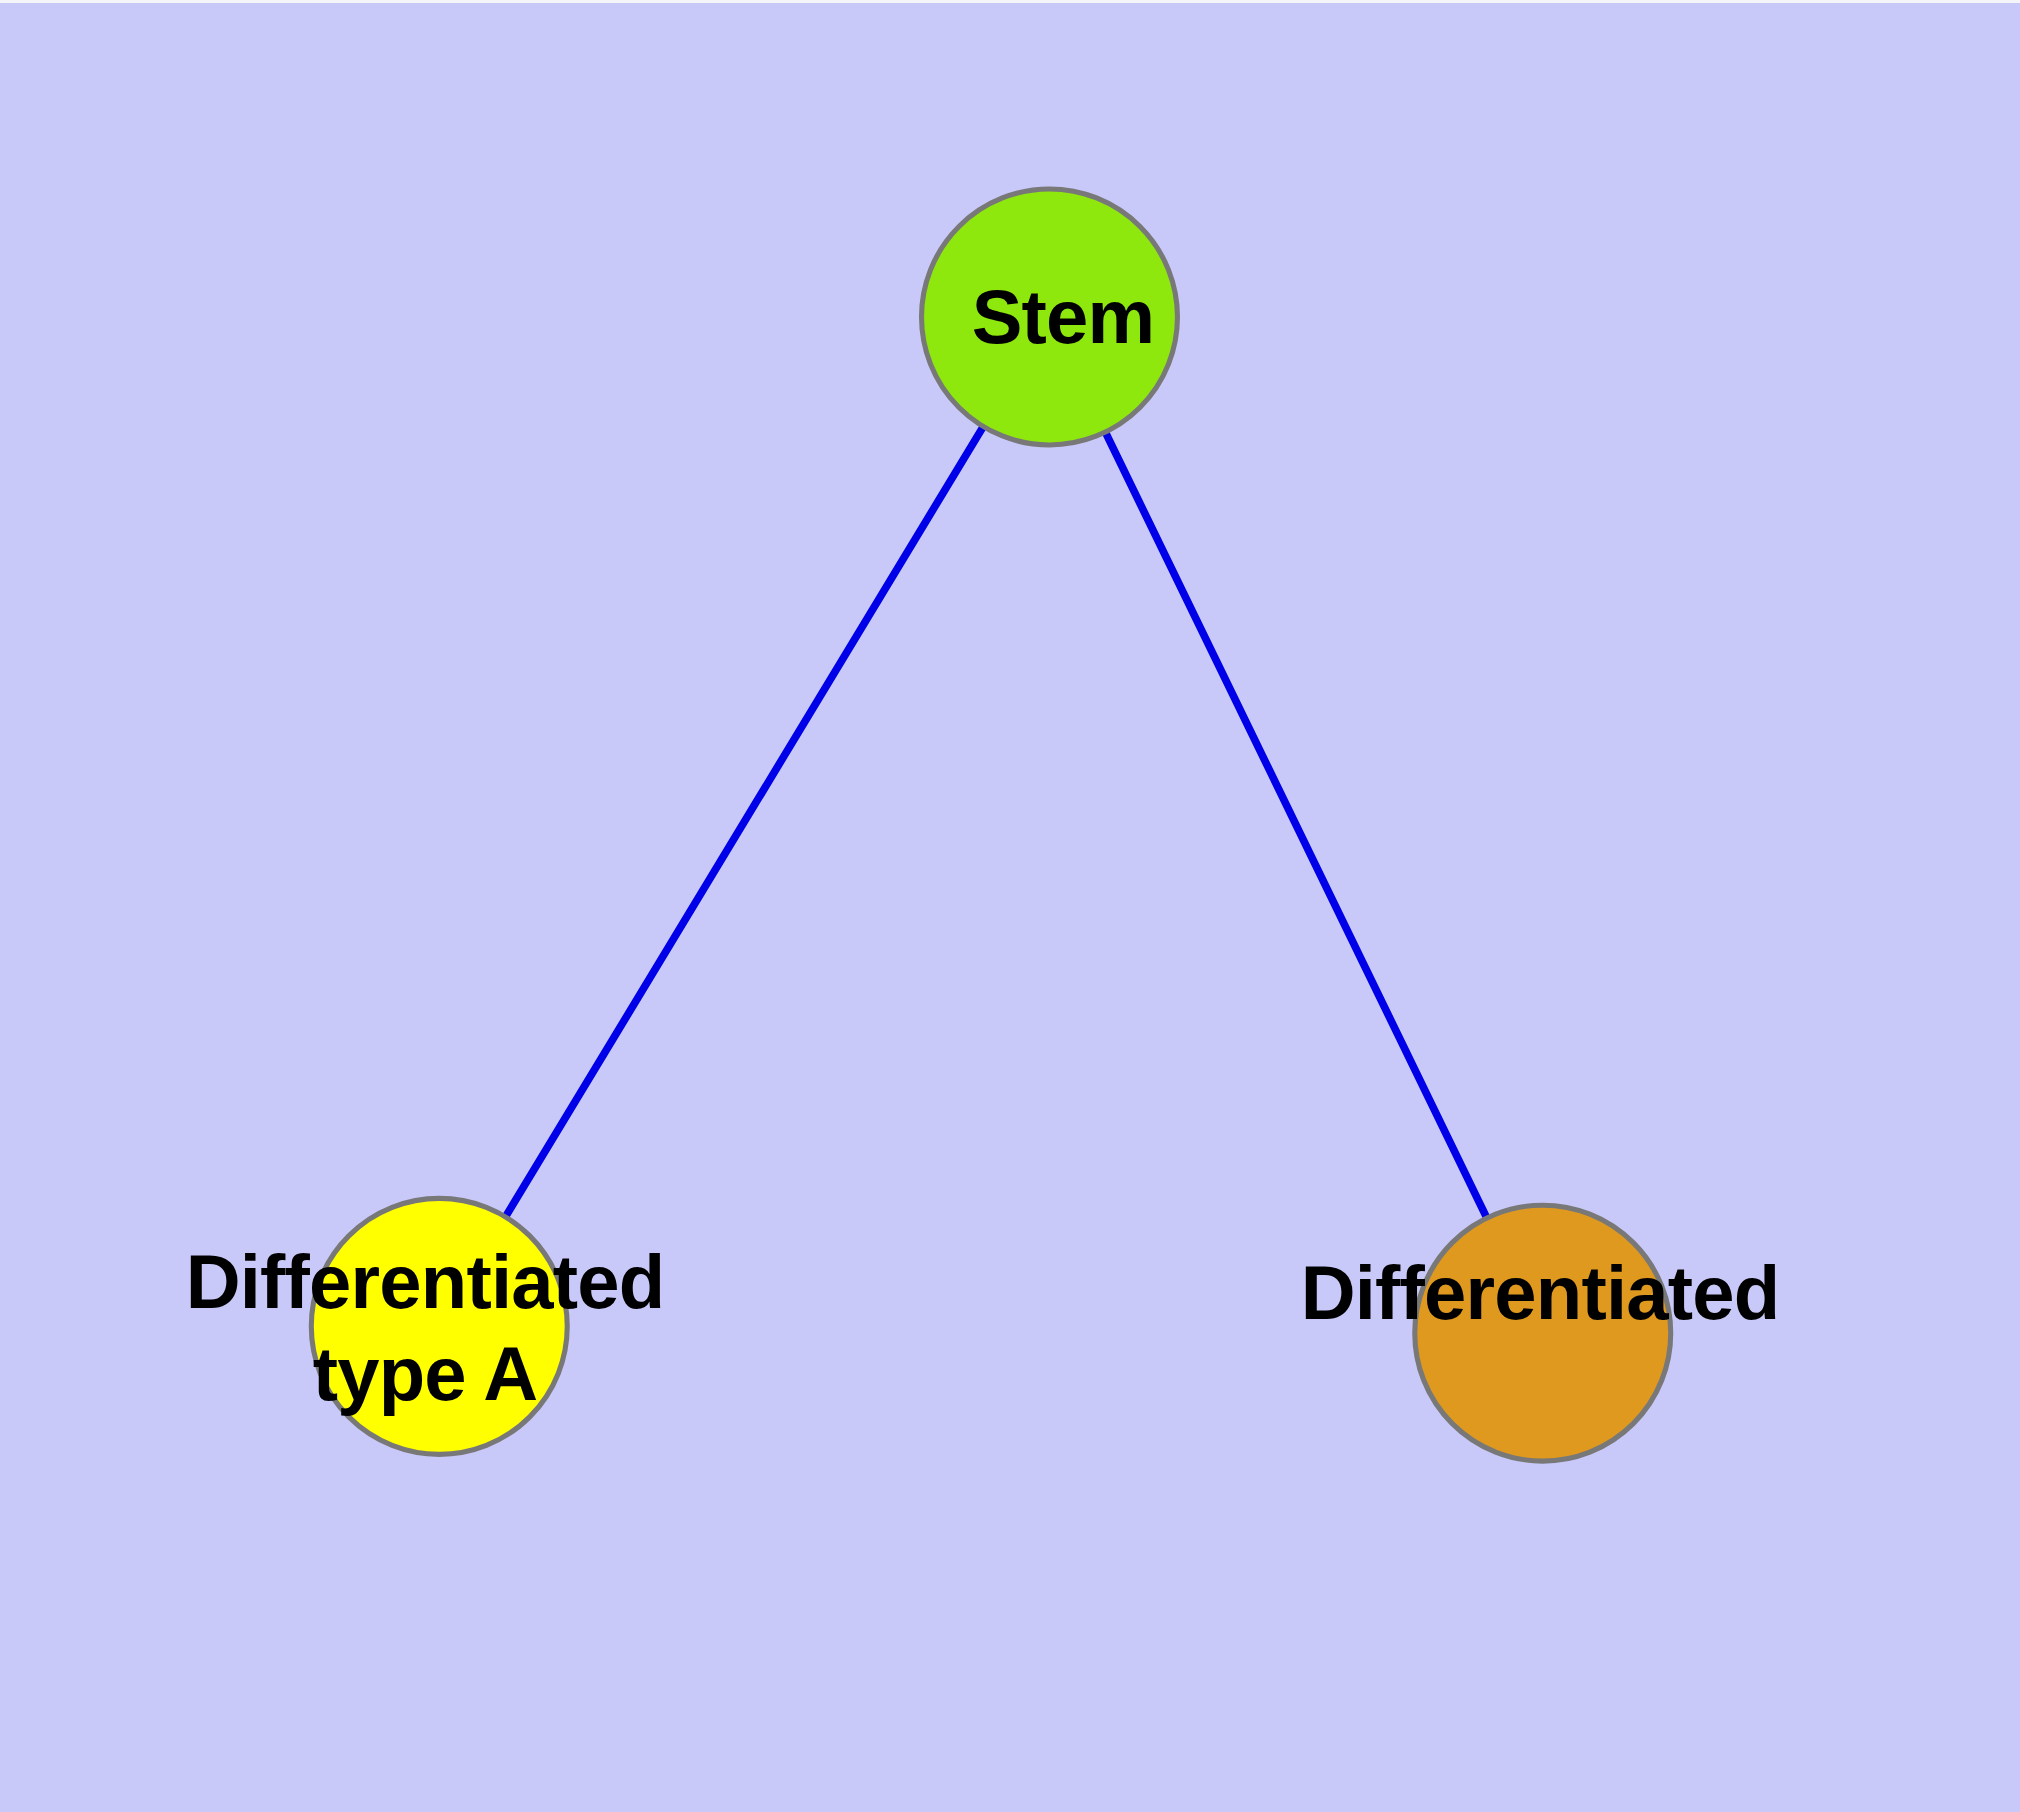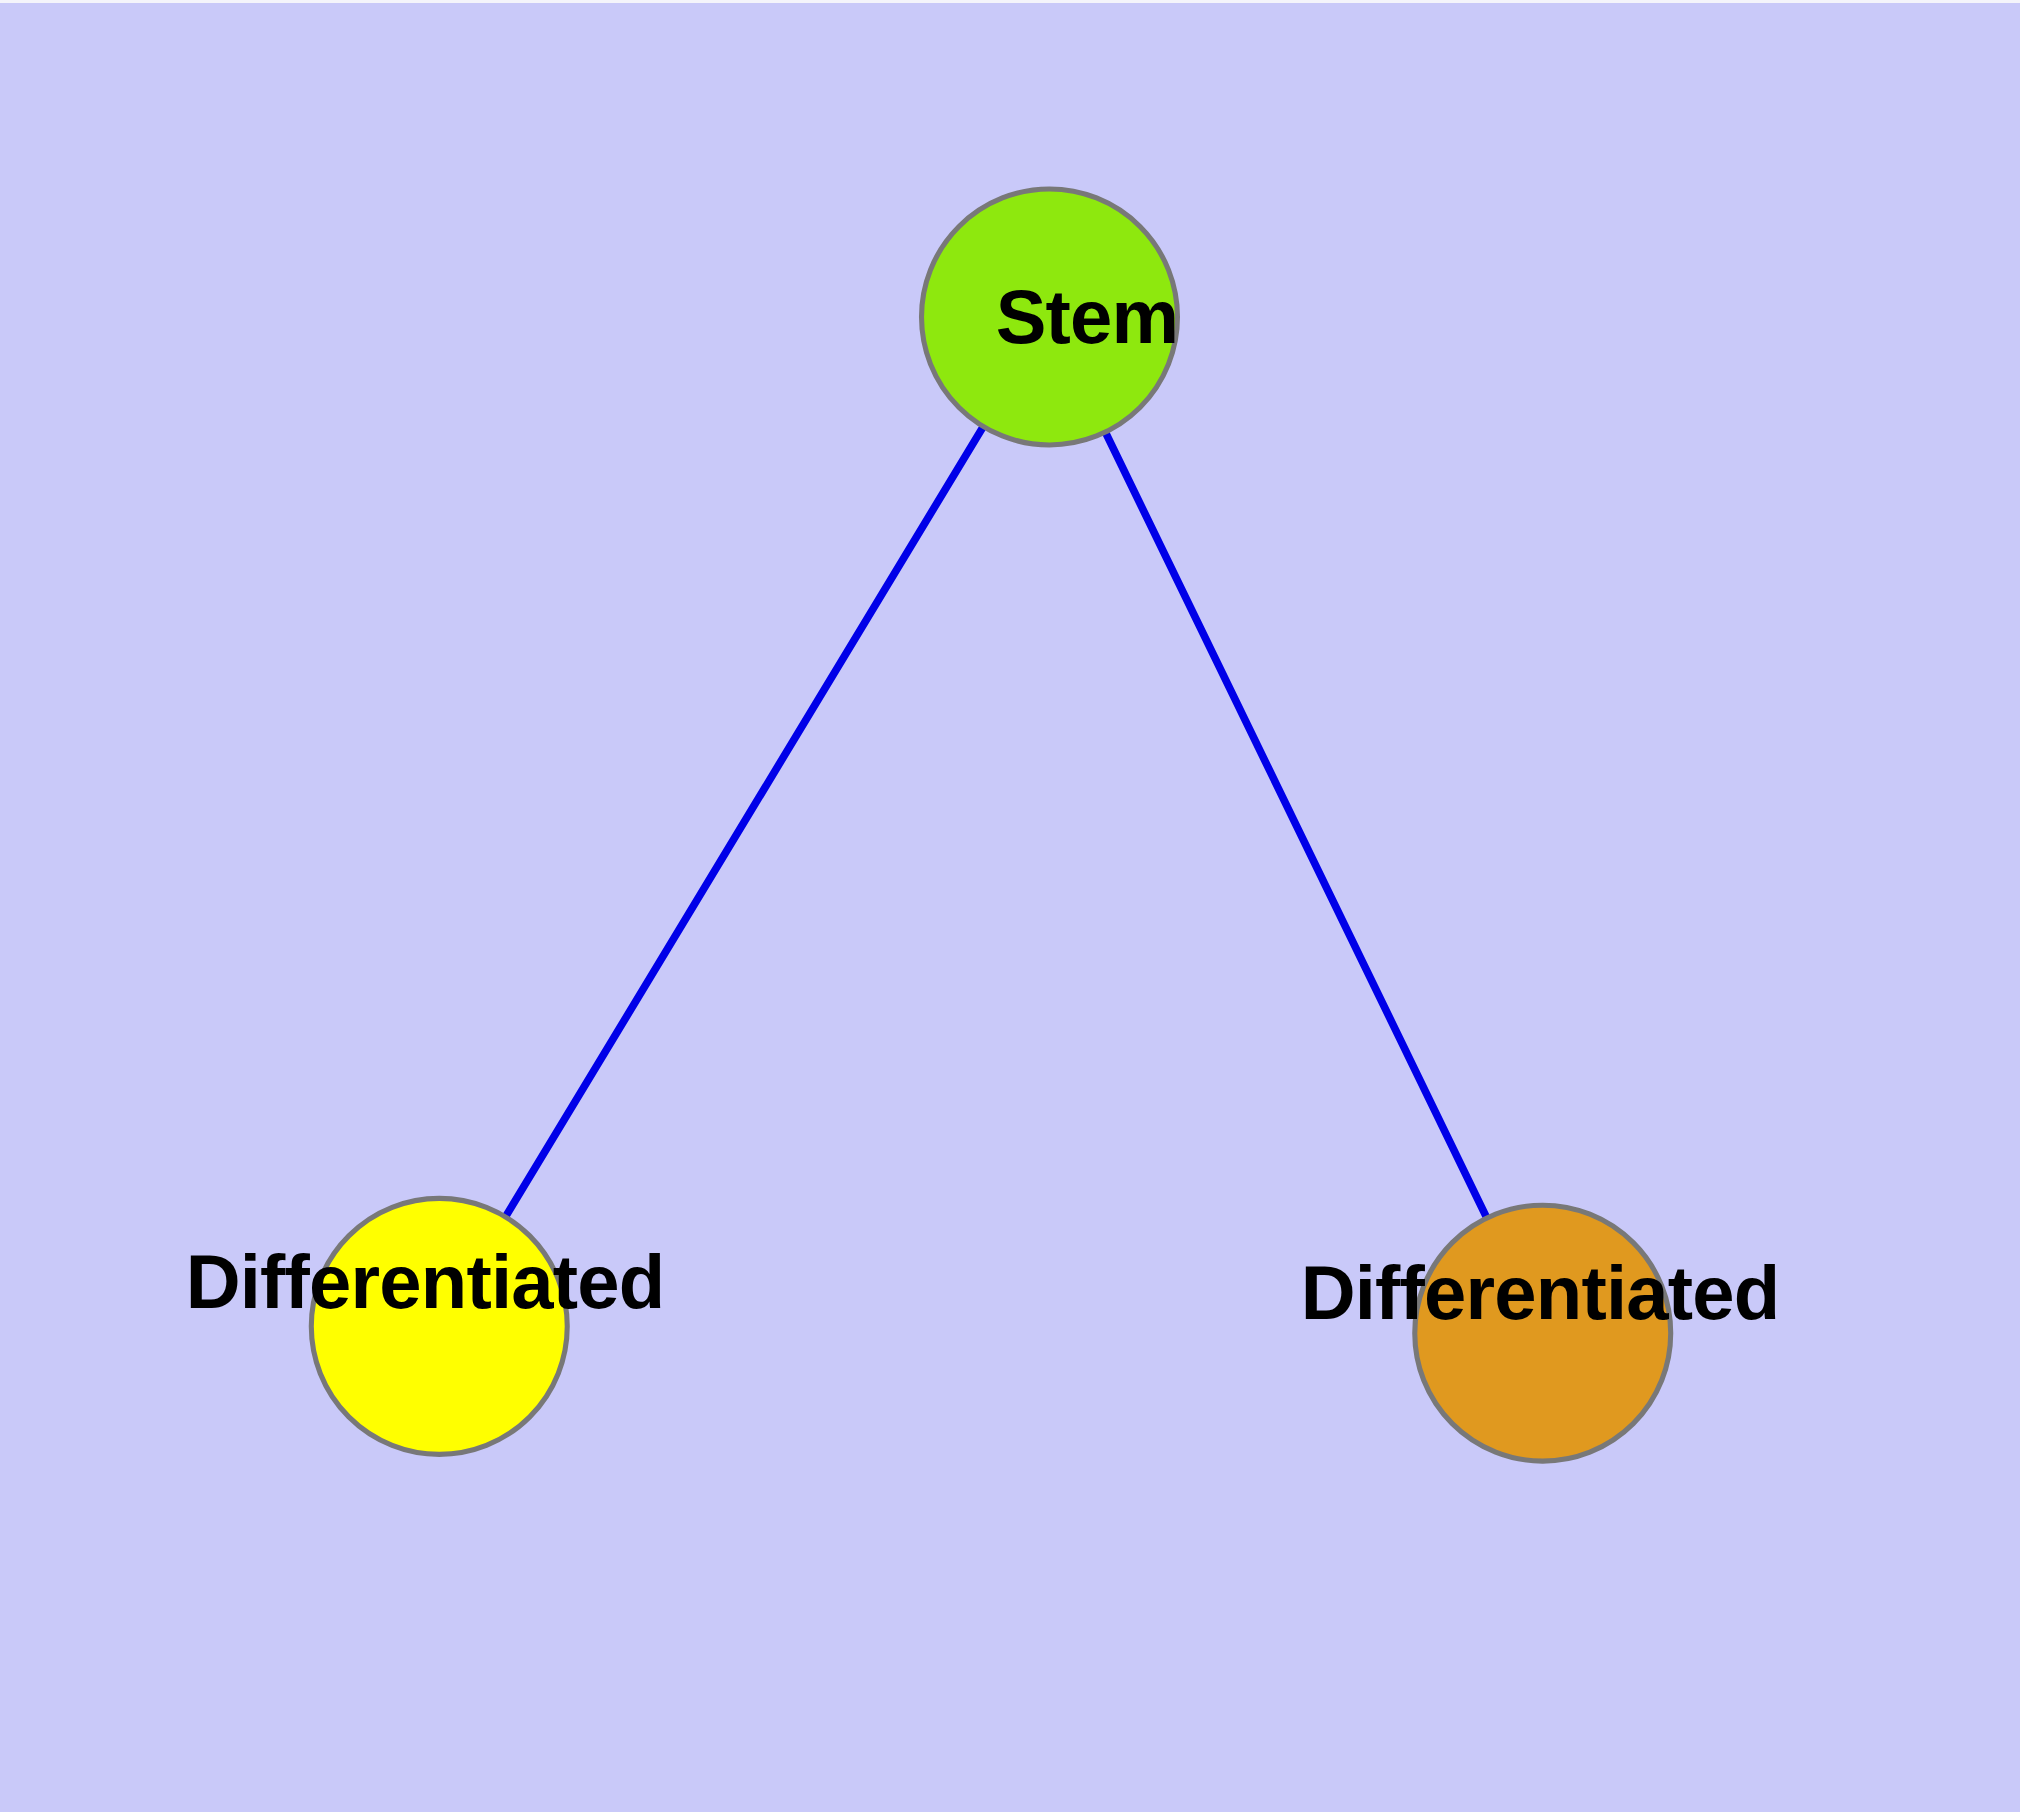--- a/index.html
+++ b/index.html
@@ -51,24 +51,25 @@
 <div class="canvas-top-edge"></div>
 
 <svg class="graph-layer" width="2021" height="1812" viewBox="0 0 2384 2138">
   <line x1="1238" y1="374" x2="518" y2="1565" stroke="#0000E8"></line>
   <line x1="1238" y1="374" x2="1820" y2="1573" stroke="#0000E8"></line>
   <circle cx="1238" cy="374" r="151" fill="#8EE80E"></circle>
   <circle cx="518" cy="1565" r="151" fill="#FFFF00"></circle>
   <circle cx="1820" cy="1573" r="151" fill="#E0991F"></circle>
 </svg>
 
-<div class="node-label" style="left: 748px; top: 271px;">
+<div class="node-label" style="left: 724px; top: 271px;">
   <div>Stem</div>
 </div>
 
 <div class="node-label" style="left: 86px; top: 1236px;">
   <div>Differentiated</div>
+  <div>type A</div>
 </div>
 
 <div class="node-label" style="left: 1201px; top: 1247px;">
   <div>Differentiated</div>
 </div>
 
 
 </body></html>

